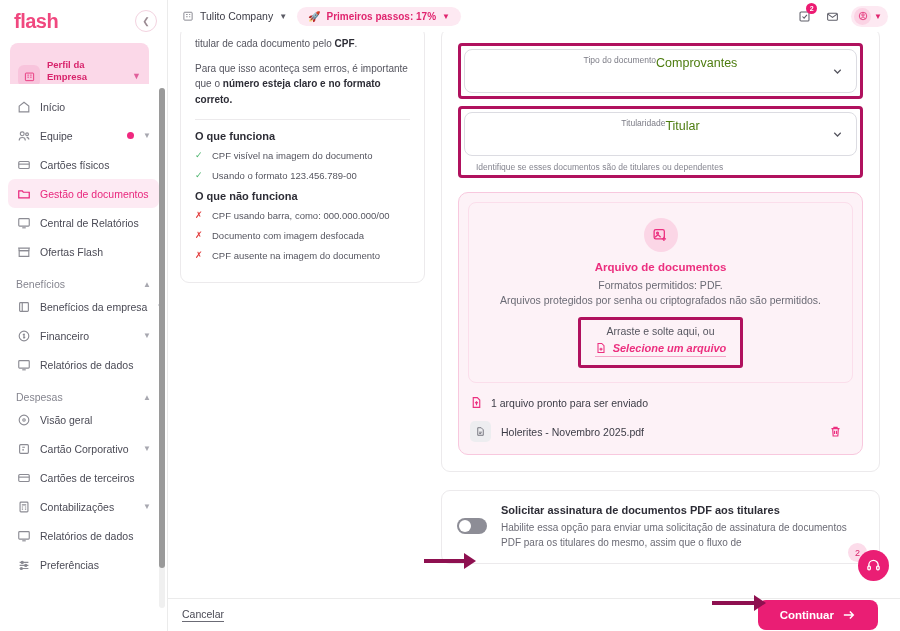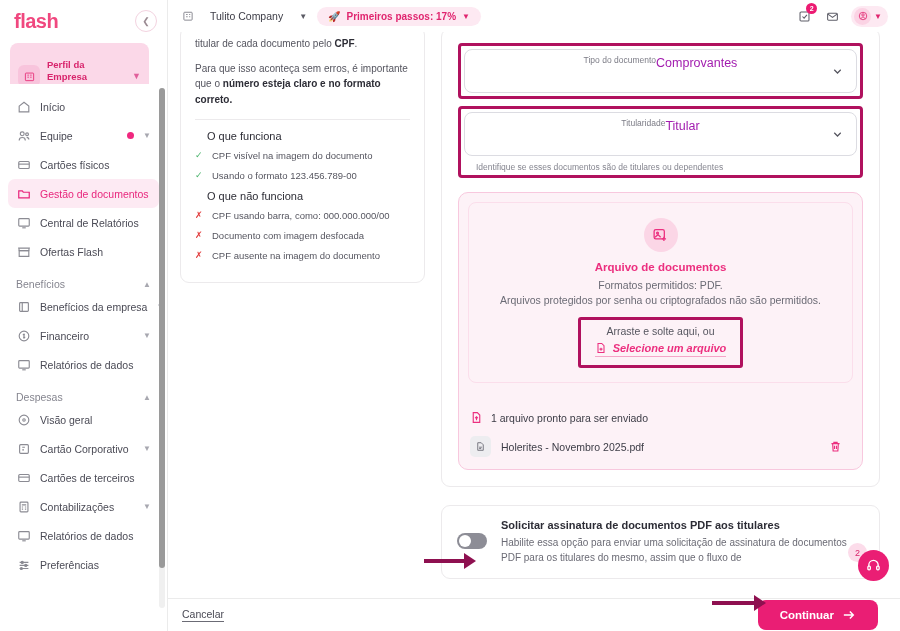--- a/index.html
+++ b/index.html
@@ -88,21 +88,21 @@
   }
 
   
   .main { flex: 1; position: relative; height: 631px; background: #fff; }
 
   .topbar {
     height: 32px; display: flex; align-items: center;
     padding: 0 12px 0 14px; gap: 10px; background: #fff;
   }
   .company {
-    display: flex; align-items: center; gap: 16px; cursor: pointer;
+    display: flex; align-items: center; gap: 6px; cursor: pointer;
   }
   .company .cico { color: #7e7e88; font-size: 12px; }
   .company .cname { font-size: 10.5px; color: #3c3c46; }
   .company .cchev { font-size: 8px; color: #5a5a64; }
   .steps-pill {
     display: flex; align-items: center; gap: 6px;
     background: #fde9f2; border-radius: 14px;
     padding: 4px 11px; cursor: pointer;
   }
   .steps-pill .sico { color: #ec2f7f; font-size: 10px; }
@@ -145,21 +145,21 @@
   .info-card {
     border: 1px solid #eceaec; border-radius: 9px;
     background: #fff; padding: 0 14px 13px 14px;
     margin-top: -6px;
   }
   .info-p {
     font-size: 10px; color: #55555f; line-height: 1.55; margin-top: 9px;
   }
   .info-p b { color: #2d2d36; font-weight: 700; }
   .info-hr { height: 1px; background: #eceaec; margin: 12px 0 10px 0; }
-  .info-h { font-size: 11px; font-weight: 400; color: #2d2d36; margin: 6px 0 7px 12px; }
+  .info-h { font-size: 11px; font-weight: 700; color: #2d2d36; margin: 6px 0 7px 0; }
   .chk-row { display: flex; align-items: flex-start; gap: 7px; margin-bottom: 7px; }
   .chk-row .m { font-size: 9px; line-height: 1.4; flex: 0 0 10px; }
   .chk-row .m.ok { color: #49b36b; }
   .chk-row .m.no { color: #e13a3a; }
   .chk-row .t { font-size: 9.5px; color: #55555f; line-height: 1.4; }
 
   
   .form-card {
     border: 1px solid #eceaec; border-radius: 9px;
     background: #fff; padding: 14px 16px 16px 16px;
@@ -167,21 +167,21 @@
   }
   .hl-box { border: 3px solid #b0115e; border-radius: 4px; padding: 3px; }
   .hl-box + .hl-box { margin-top: 7px; }
   .select-field {
     border: 1px solid #dcdce2; border-radius: 8px;
     height: 44px; padding: 5px 12px; position: relative;
     display: flex; flex-direction: row; justify-content: center;
     cursor: pointer; background: #fff;
   }
   .sf-label { font-size: 8.5px; color: #7c7c86; line-height: 1.3; }
-  .sf-value { font-size: 12.5px; color: #a21caf; line-height: 1.35; }
+  .sf-value { font-size: 12.5px; color: #4d7c0f; line-height: 1.35; }
   .sf-chev {
     position: absolute; right: 12px; top: 50%; transform: translateY(-50%);
     color: #55555f; font-size: 11px;
   }
   .sf-help { font-size: 8.5px; color: #85858f; margin: 6px 0 0 12px; }
 
   .upload-zone {
     margin-top: 14px;
     border: 1px solid #f8c8de; border-radius: 10px;
     background: #fdf2f7; padding: 9px;
@@ -204,21 +204,21 @@
   }
   .drag-line1 { font-size: 10.5px; color: #55555f; margin-bottom: 3px; }
   .sel-file {
     display: inline-flex; align-items: center; gap: 6px;
     color: #ec2f7f; font-size: 11px; font-weight: 700;
     border-bottom: 1px solid #f5a6c8; padding-bottom: 2px;
     cursor: pointer;
     font-style: italic;
   }
   .ready-row {
-    display: flex; align-items: center; gap: 8px; margin-top: 28px; padding-left: 2px;
+    display: flex; align-items: center; gap: 8px; margin-top: 13px; padding-left: 2px;
   }
   .ready-row .t { font-size: 10.5px; color: #3c3c46; }
   .file-row {
     display: flex; align-items: center; gap: 10px;
     margin-top: 9px; padding: 3px 4px 3px 2px;
   }
   .file-ico {
     width: 21px; height: 21px; border-radius: 5px; background: #ededf0;
     display: flex; align-items: center; justify-content: center;
     color: #6b6b75; font-size: 10px; flex: 0 0 21px;

